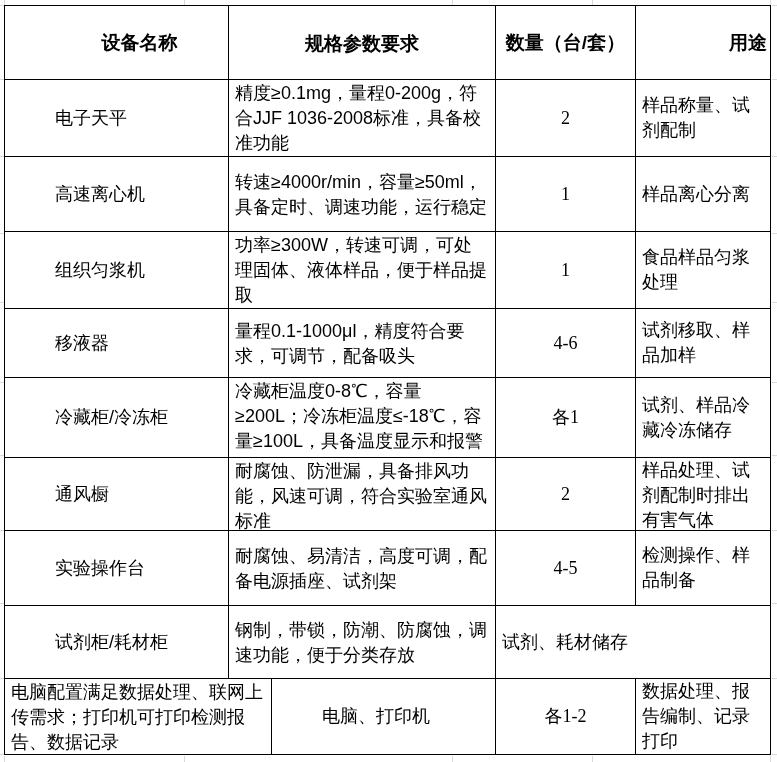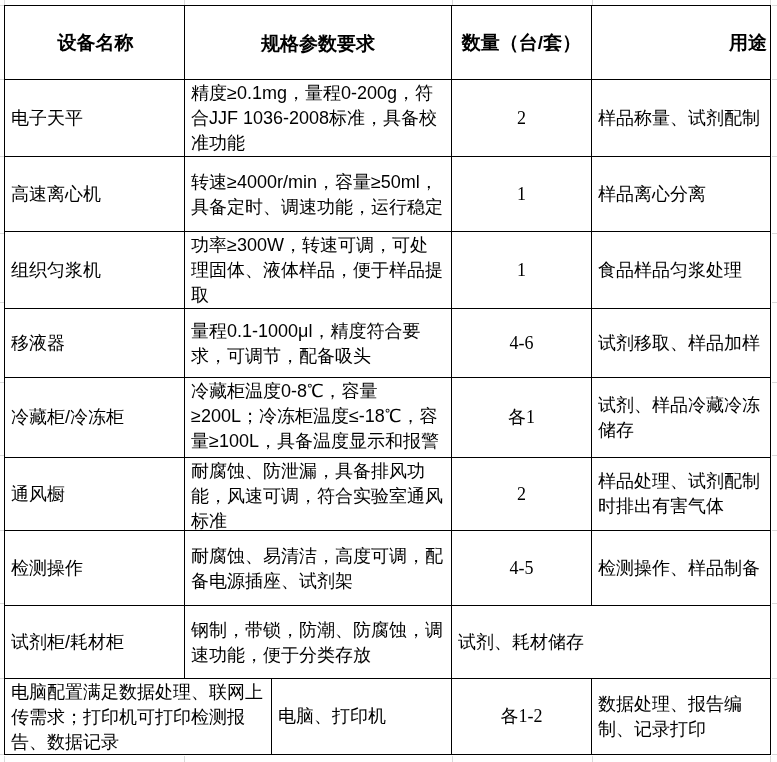--- a/index.html
+++ b/index.html
@@ -14,21 +14,21 @@
     border-right:1px solid #000000;
     overflow:hidden;
     display:flex;
     font-size:18px;
     line-height:25px;
     color:#000000;
   }
   .cell:last-child { border-right:none; }
   .inner { margin-top:auto; margin-bottom:auto; }
 
-  .c1 { width:180px; padding-left:6px; padding-right:4px; }
+  .c1 { width:180px; padding-left:6px; padding-right:4px;margin-left:44px; }
   .c2 { width:267px; padding-left:6px; padding-right:6px; padding-top:1px; }
   .c3 { width:140px; justify-content:center; text-align:center;
         font-family:"Liberation Serif", serif; }
   .c4 { flex:1; padding-left:6px; padding-right:3px; }
 
   .header .cell {
     justify-content:center;
     text-align:center;
     font-weight:700;
     font-size:19px;
@@ -143,21 +143,21 @@
       <div class="cell c3">
           <div class="inner">2</div>
         </div>
       <div class="cell c4">
           <div class="inner">样品处理、试剂配制时排出有害气体</div>
         </div>
     </div>
 
     <div class="row" style="height:75px">
       <div class="cell c1">
-          <div class="inner">检测操作</div>
+          <div class="inner">实验操作台</div>
         </div>
       <div class="cell c2">
           <div class="inner">耐腐蚀、易清洁，高度可调，配备电源插座、试剂架</div>
         </div>
       <div class="cell c3">
           <div class="inner">4-5</div>
         </div>
       <div class="cell c4">
           <div class="inner">检测操作、样品制备</div>
         </div>

